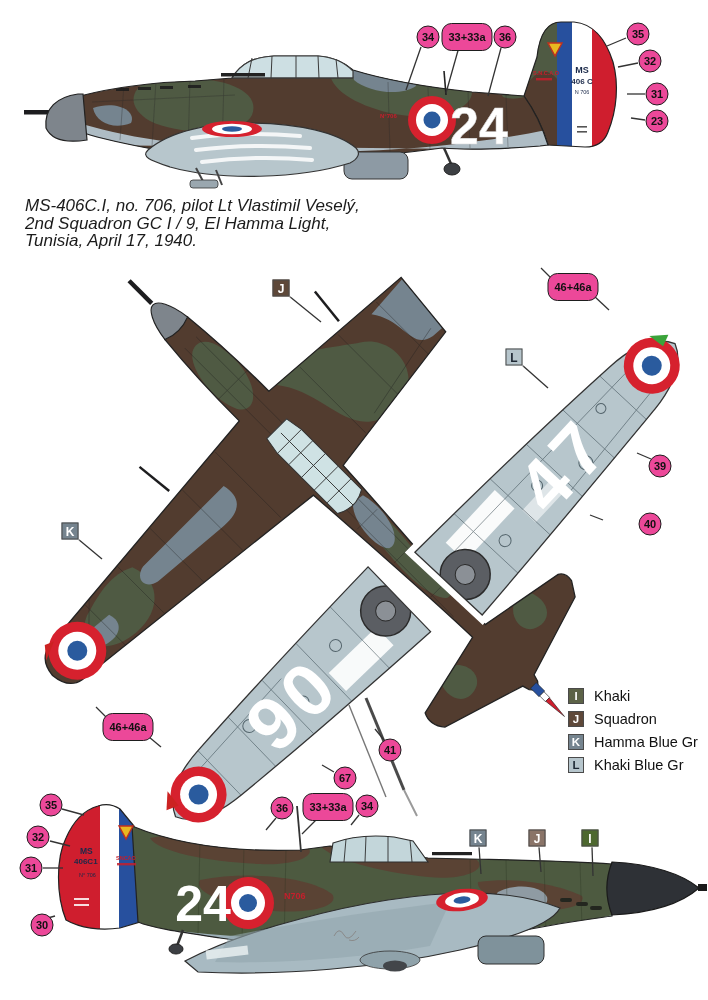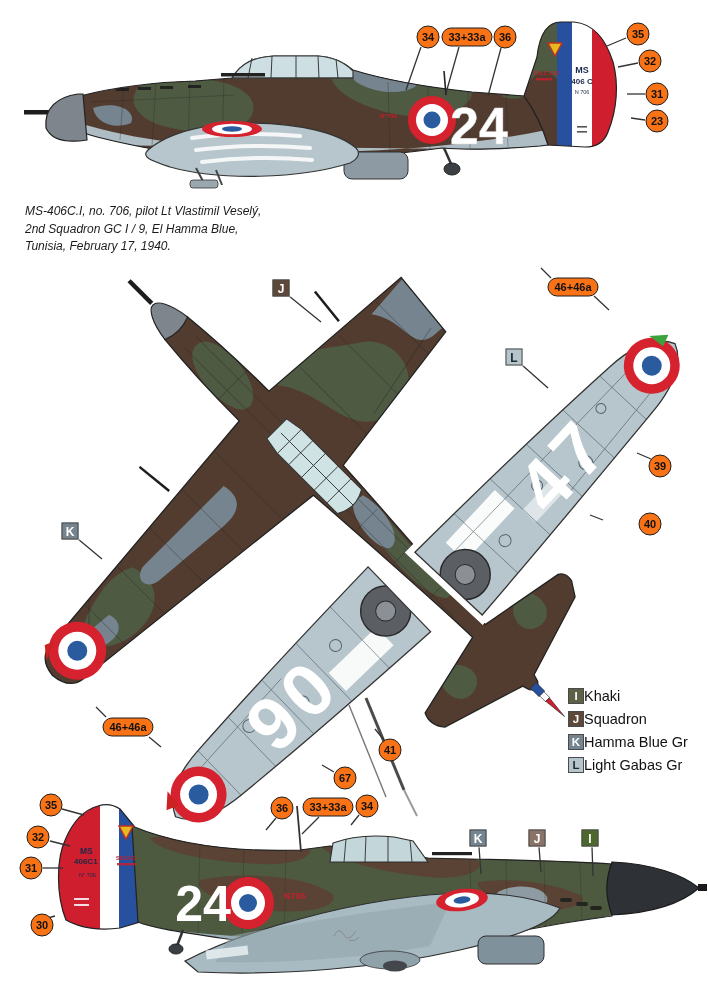--- a/index.html
+++ b/index.html
@@ -2,35 +2,35 @@
 <html><head>
 <meta charset="utf-8">
 <style>
   html,body{margin:0;padding:0;background:#e8e8e8;}
   .page{position:relative;width:708px;height:1000px;background:#ffffff;overflow:hidden;
         font-family:"Liberation Sans",sans-serif;}
   svg{display:block;}
   #artwork{position:absolute;left:0;top:0;z-index:1;}
   #leaders{position:absolute;left:0;top:0;z-index:5;pointer-events:none;}
   #annotations{position:absolute;left:0;top:0;width:708px;height:1000px;z-index:10;}
-  .callout{position:absolute;transform:translate(-50%,-50%);background:#f97316;border:1.6px solid #1e1e1e;
+  .callout{position:absolute;transform:translate(-50%,-50%);background:#ec4899;border:1.6px solid #1e1e1e;
            color:#111;font-weight:bold;font-size:11px;display:flex;align-items:center;justify-content:center;
            box-sizing:border-box;line-height:1;}
   .callout.circle{width:23px;height:23px;border-radius:50%;}
-  .callout.pill{height:19px;padding:0 6px;border-radius:10px;white-space:nowrap;}
+  .callout.pill{height:28px;padding:0 6px;border-radius:10px;white-space:nowrap;}
   .clabel{position:absolute;width:17px;height:17px;transform:translate(-50%,-50%);
           display:flex;align-items:center;justify-content:center;font-weight:bold;font-size:12px;
           border:1px solid #4a4a4a;box-shadow:0 0 0 1px rgba(255,255,255,.65);box-sizing:border-box;line-height:1;}
-  .caption{position:absolute;left:25px;top:203px;font-style:italic;font-size:12px;
+  .caption{position:absolute;left:25px;top:197px;font-style:italic;font-size:17px;
            line-height:17.5px;color:#1b1b1b;}
   .legend{position:absolute;left:568px;top:688px;}
   .legend-row{display:flex;align-items:center;margin-bottom:7px;}
   .legend-swatch{width:16px;height:16px;border:1px solid #4a4a4a;display:flex;align-items:center;
                  justify-content:center;font-weight:bold;font-size:11.5px;box-sizing:border-box;}
-  .legend-name{margin-left:0;font-size:14.5px;color:#111;}
+  .legend-name{margin-left:10px;font-size:14.5px;color:#111;}
 </style>
 </head>
 <body>
 
 <div class="page">
 
 <svg id="artwork" width="708" height="1000" viewBox="0 0 708 1000">
   <defs>
     <clipPath id="cTop">
           <path d="M80,96 C115,87 160,82 195,81 L232,78 C241,63 254,57 274,56 L318,56 C335,57 345,63 353,70 C382,79 425,87 472,92 L524,96 C534,110 542,126 548,145 L540,146 C490,150 465,150 442,148 C402,153 368,157 348,159 C272,163 196,158 158,150 C120,143 96,137 84,133 Z"></path>
@@ -429,39 +429,39 @@
       <line x1="522" y1="365" x2="548" y2="388" stroke="#333" stroke-width="1.3"></line>
       <line x1="78" y1="539" x2="102" y2="559" stroke="#333" stroke-width="1.3"></line>
       <line x1="479" y1="847" x2="481" y2="874" stroke="#333" stroke-width="1.3"></line>
       <line x1="539" y1="847" x2="541" y2="872" stroke="#333" stroke-width="1.3"></line>
       <line x1="592" y1="847" x2="593" y2="876" stroke="#333" stroke-width="1.3"></line>
     </svg>
 
 <div id="annotations">
   <div class="caption">
     <div>MS-406C.I, no. 706, pilot Lt Vlastimil Veselý,</div>
-    <div>2nd Squadron GC I / 9, El Hamma Blue,</div>
-    <div>Tunisia, February 17, 1940.</div>
+    <div>2nd Squadron GC I / 9, El Hamma Light,</div>
+    <div>Tunisia, April 17, 1940.</div>
   </div>
   <div class="legend" id="legend">
         <div class="legend-row">
           <div class="legend-swatch" style="background: rgb(92, 98, 71); color: rgb(255, 255, 255);">I</div>
           <div class="legend-name">Khaki</div>
         </div>
         <div class="legend-row">
           <div class="legend-swatch" style="background: rgb(94, 72, 57); color: rgb(255, 255, 255);">J</div>
           <div class="legend-name">Squadron</div>
         </div>
         <div class="legend-row">
           <div class="legend-swatch" style="background: rgb(117, 132, 143); color: rgb(255, 255, 255);">K</div>
           <div class="legend-name">Hamma Blue Gr</div>
         </div>
         <div class="legend-row">
           <div class="legend-swatch" style="background: rgb(182, 197, 204); color: rgb(29, 39, 51);">L</div>
-          <div class="legend-name">Light Gabas Gr</div>
+          <div class="legend-name">Khaki Blue Gr</div>
         </div>
       </div>
 <div class="callout circle" style="left: 428px; top: 37px;">34</div>
       <div class="callout pill" style="left: 467px; top: 37px;">33+33a</div>
       <div class="callout circle" style="left: 505px; top: 37px;">36</div>
       <div class="callout circle" style="left: 638px; top: 34px;">35</div>
       <div class="callout circle" style="left: 650px; top: 61px;">32</div>
       <div class="callout circle" style="left: 657px; top: 94px;">31</div>
       <div class="callout circle" style="left: 657px; top: 121px;">23</div>
       <div class="callout pill" style="left: 573px; top: 287px;">46+46a</div>

